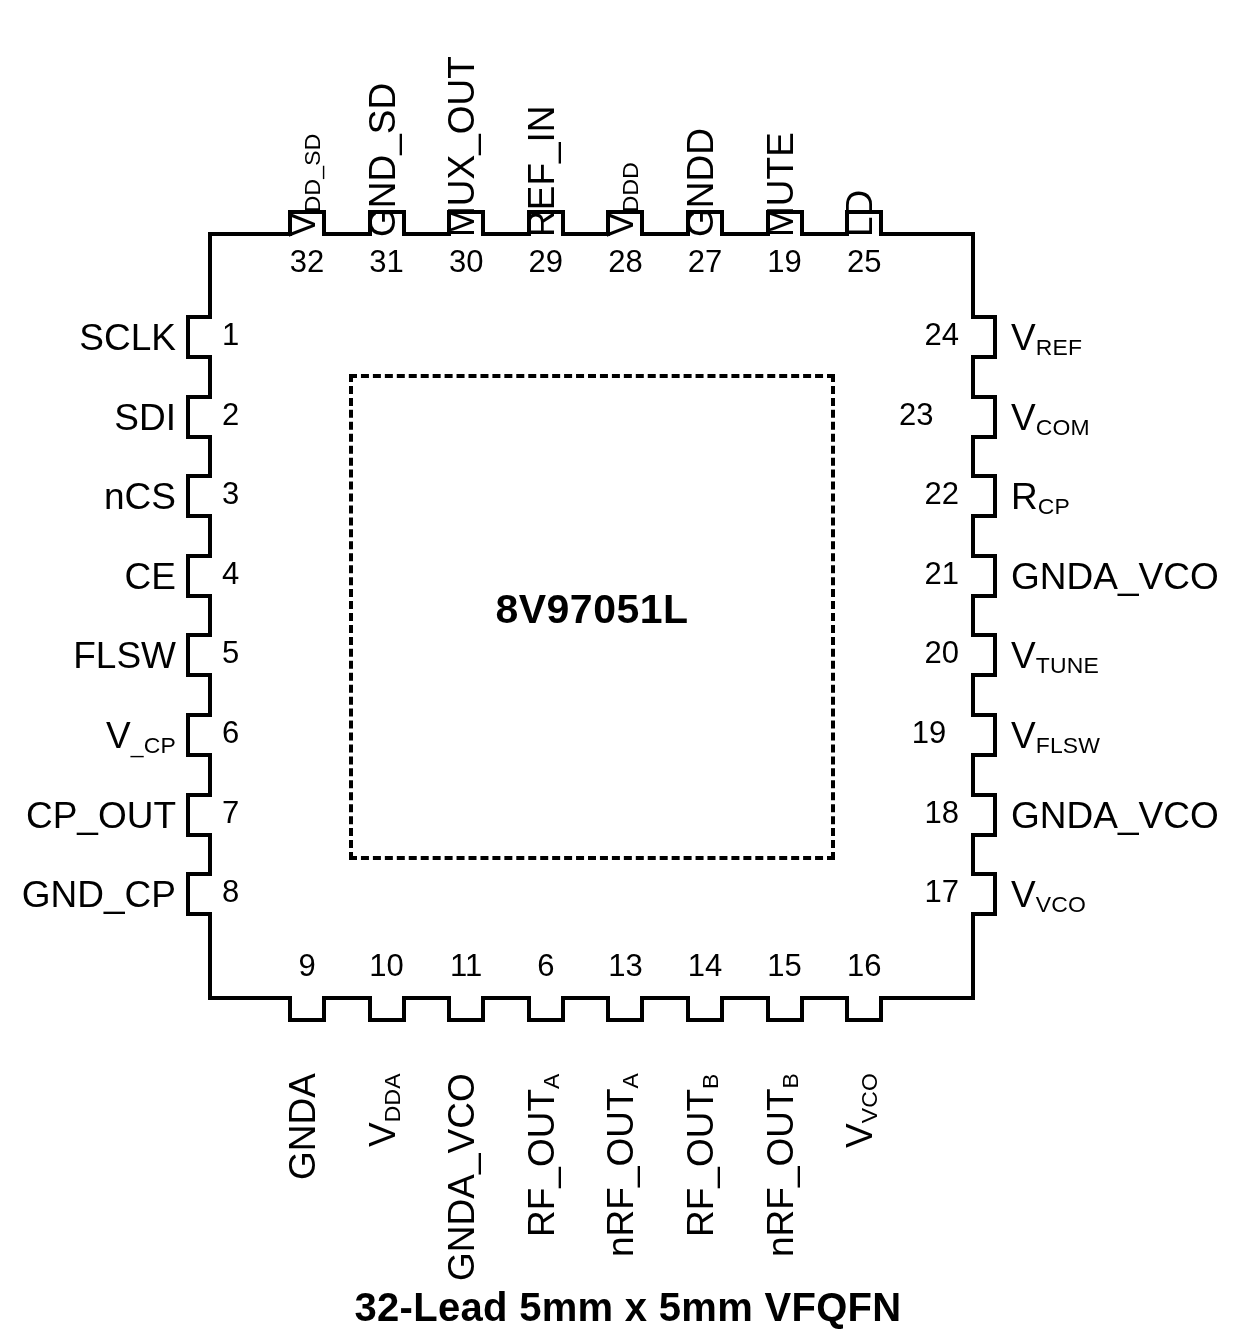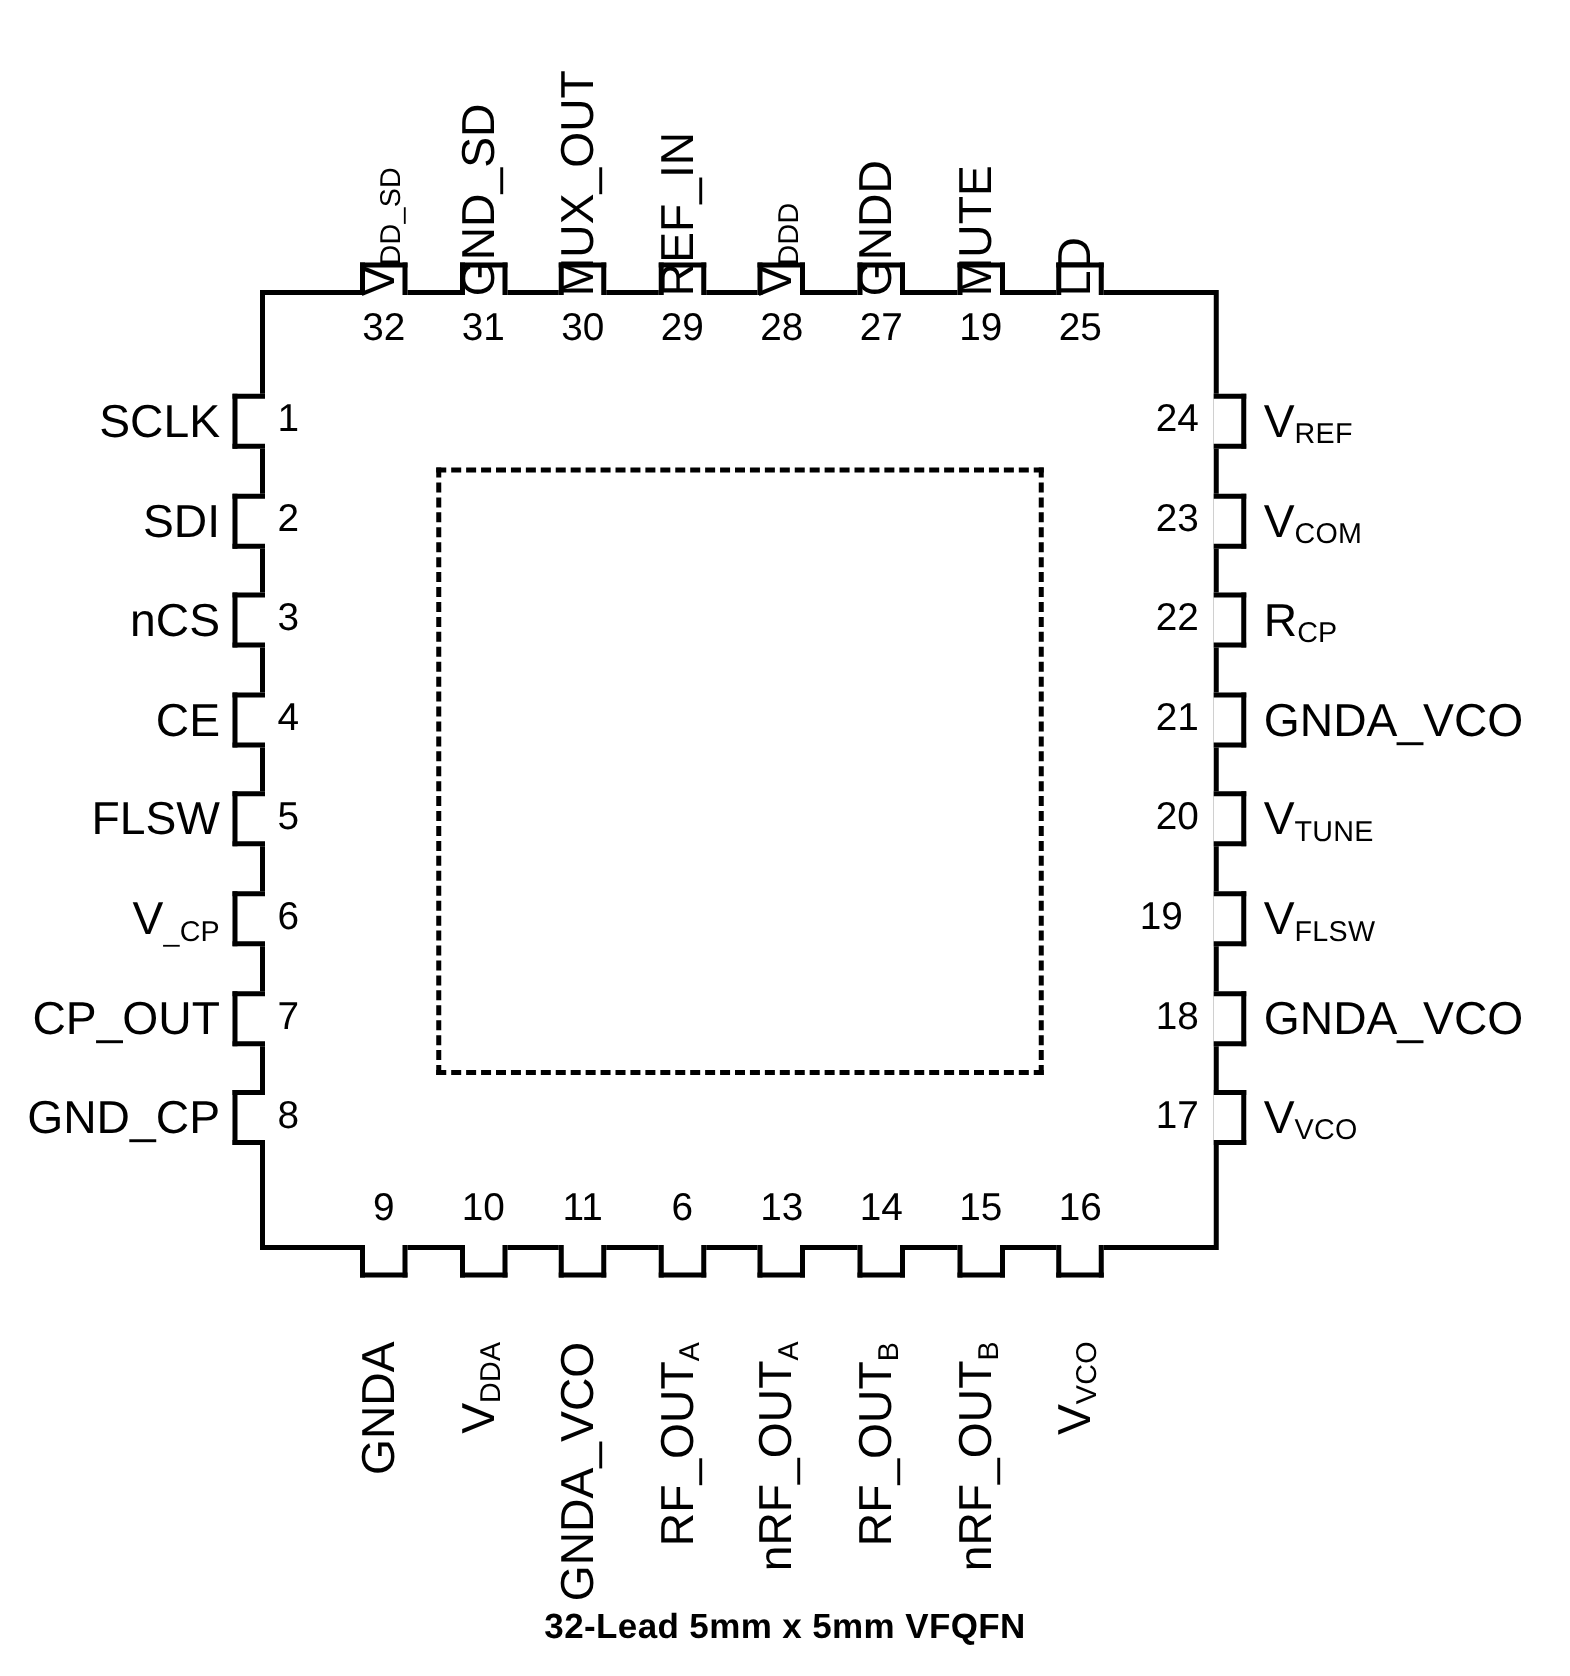--- a/index.html
+++ b/index.html
@@ -111,35 +111,36 @@
     letter-spacing: 0.2px;
   }
 
   
   .caption {
     position: absolute;
     left: 0;
     top: 1285px;
     width: 1256px;
     text-align: center;
-    font-size: 28px;
+    font-size: 40px;
     font-weight: bold;
     color: #000000;
     letter-spacing: 0.3px;
   }
 </style>
 </head>
 <body>
 
 <div id="stage">
 
   <div class="pkg-body"></div>
 
   <div class="thermal-pad"></div>
 
+  <div class="part-number">8V97051L</div>
 
   <div id="pins-layer">
       <div class="tab left" style="left: 186px; top: 315px;"></div>
       <div class="pin-num" style="left: 222px; top: 317px; text-align: left; width: 60px;">1</div>
       <div class="pin-label left-lab" style="right: 1080px; top: 337px; left: auto;">SCLK</div>
       <div class="tab left" style="left: 186px; top: 394.6px;"></div>
       <div class="pin-num" style="left: 222px; top: 396.6px; text-align: left; width: 60px;">2</div>
       <div class="pin-label left-lab" style="right: 1080px; top: 416.6px; left: auto;">SDI</div>
       <div class="tab left" style="left: 186px; top: 474.2px;"></div>
       <div class="pin-num" style="left: 222px; top: 476.2px; text-align: left; width: 60px;">3</div>
@@ -171,21 +172,21 @@
       <div class="tab right" style="left: 971px; top: 633.4px;"></div>
       <div class="pin-num" style="left: 899px; top: 635.4px; text-align: right; width: 60px;">20</div>
       <div class="pin-label right-lab" style="left: 1011px; top: 655.4px;">V<sub>TUNE</sub></div>
       <div class="tab right" style="left: 971px; top: 553.8px;"></div>
       <div class="pin-num" style="left: 899px; top: 555.8px; text-align: right; width: 60px;">21</div>
       <div class="pin-label right-lab" style="left: 1011px; top: 575.8px;">GNDA_VCO</div>
       <div class="tab right" style="left: 971px; top: 474.2px;"></div>
       <div class="pin-num" style="left: 899px; top: 476.2px; text-align: right; width: 60px;">22</div>
       <div class="pin-label right-lab" style="left: 1011px; top: 496.2px;">R<sub>CP</sub></div>
       <div class="tab right" style="left: 971px; top: 394.6px;"></div>
-      <div class="pin-num" style="left: 899px; top: 396.6px; text-align: right; width: 60px;">23</div>
+      <div class="pin-num" style="left: 899px; top: 396.6px; text-align: left; width: 60px;">23</div>
       <div class="pin-label right-lab" style="left: 1011px; top: 416.6px;">V<sub>COM</sub></div>
       <div class="tab right" style="left: 971px; top: 315px;"></div>
       <div class="pin-num" style="left: 899px; top: 317px; text-align: right; width: 60px;">24</div>
       <div class="pin-label right-lab" style="left: 1011px; top: 337px;">V<sub>REF</sub></div>
       <div class="tab top" style="left: 845.2px; top: 210px;"></div>
       <div class="pin-num" style="left: 834.2px; top: 244px;">25</div>
       <div class="pin-label vert" style="left: 878.2px; top: 200px;">LD</div>
       <div class="tab top" style="left: 765.6px; top: 210px;"></div>
       <div class="pin-num" style="left: 754.6px; top: 244px;">19</div>
       <div class="pin-label vert" style="left: 798.6px; top: 200px;">MUTE</div>

